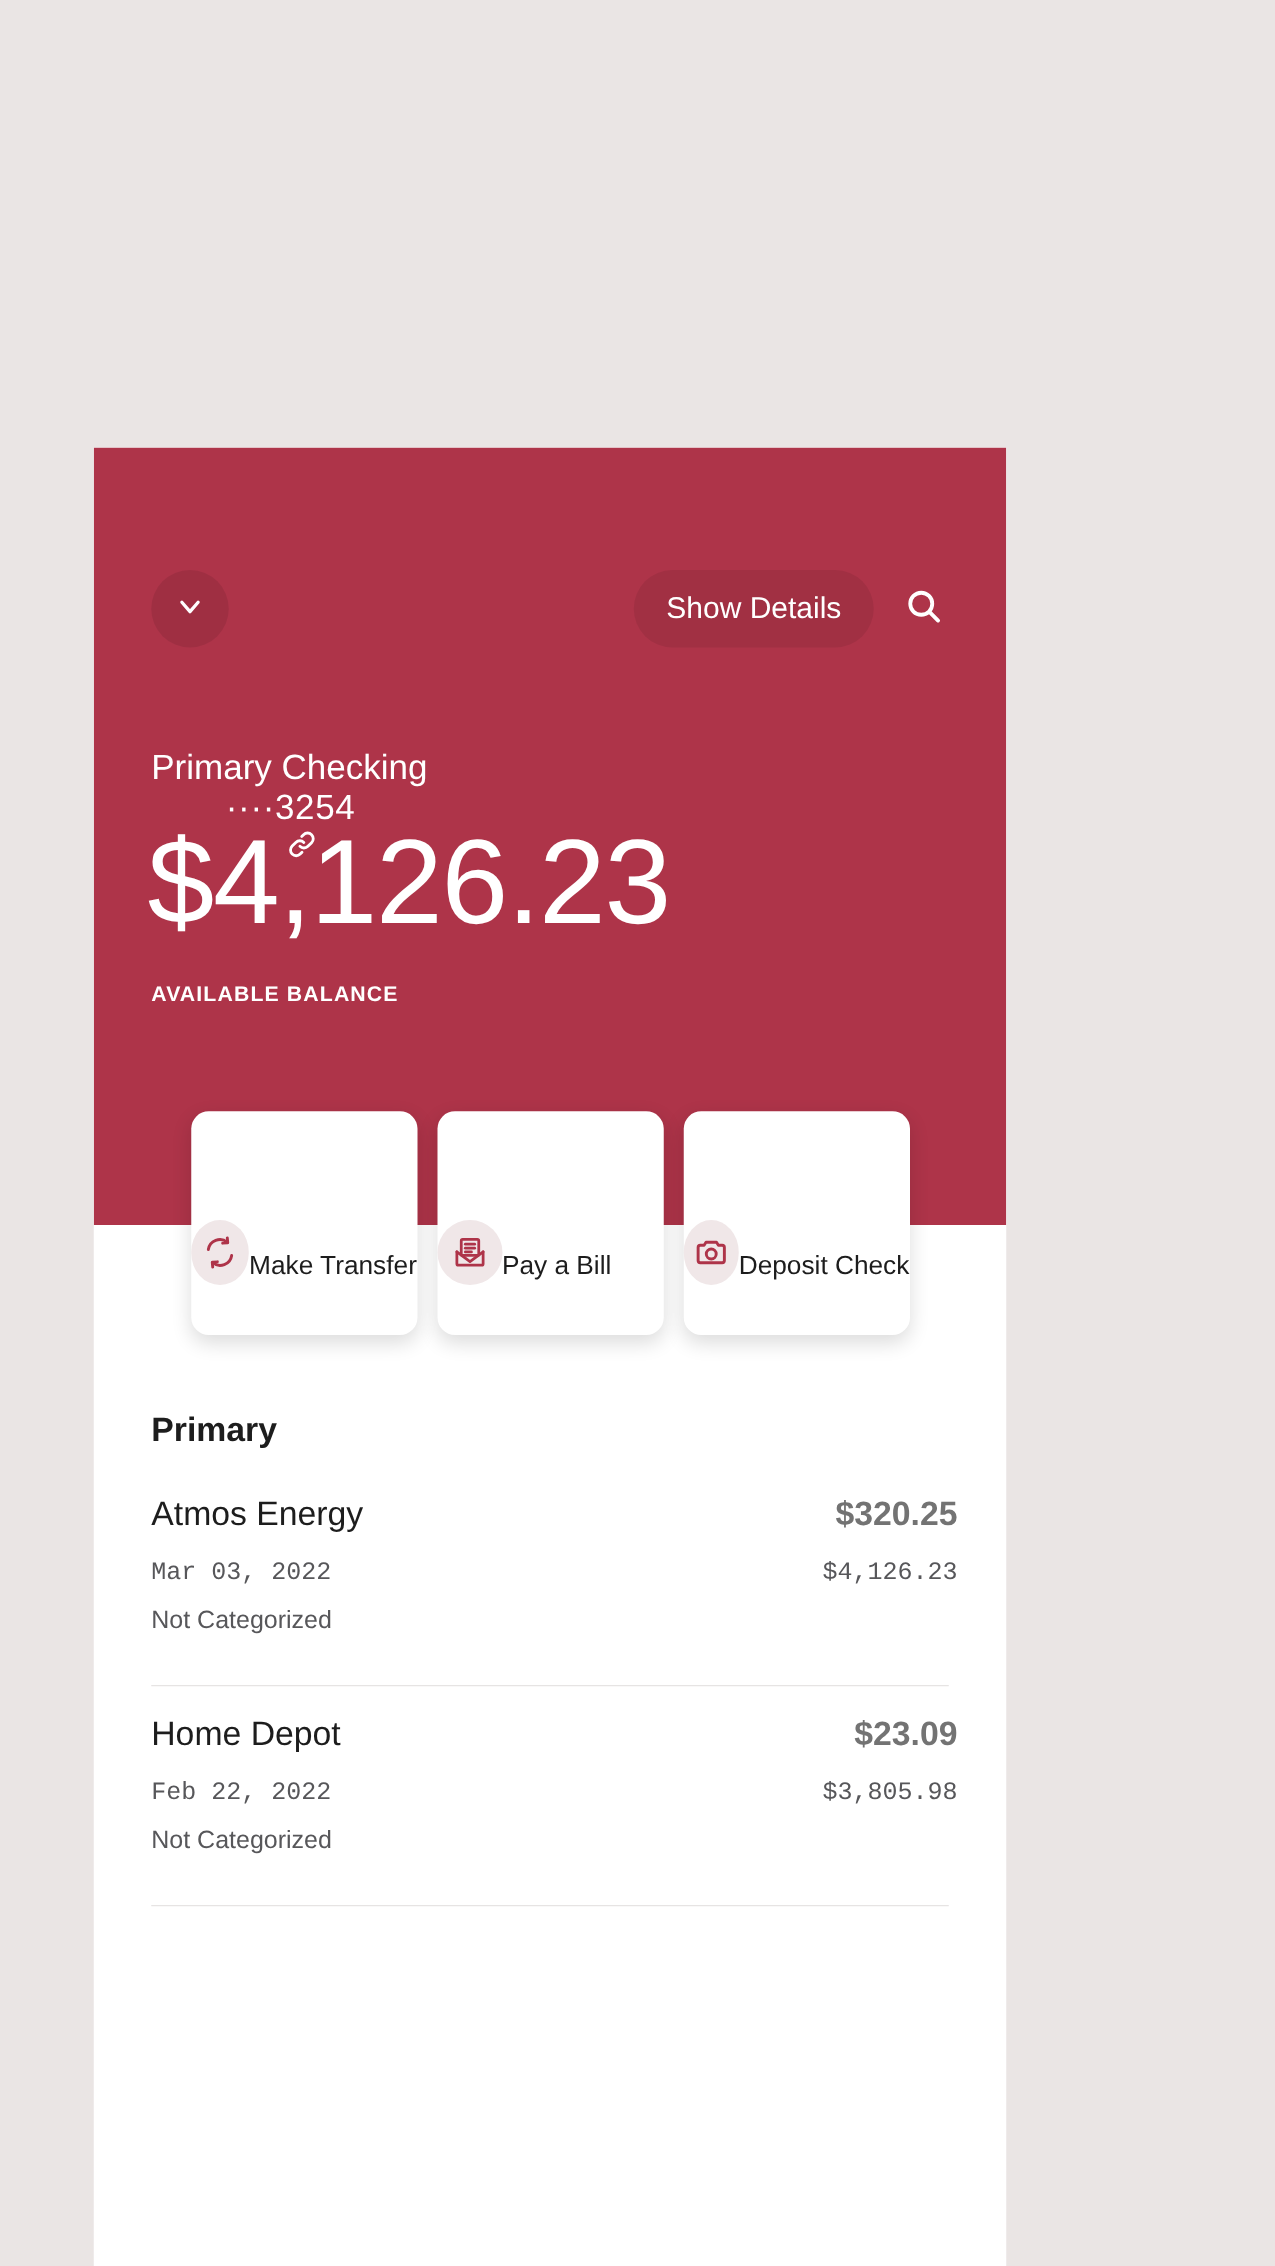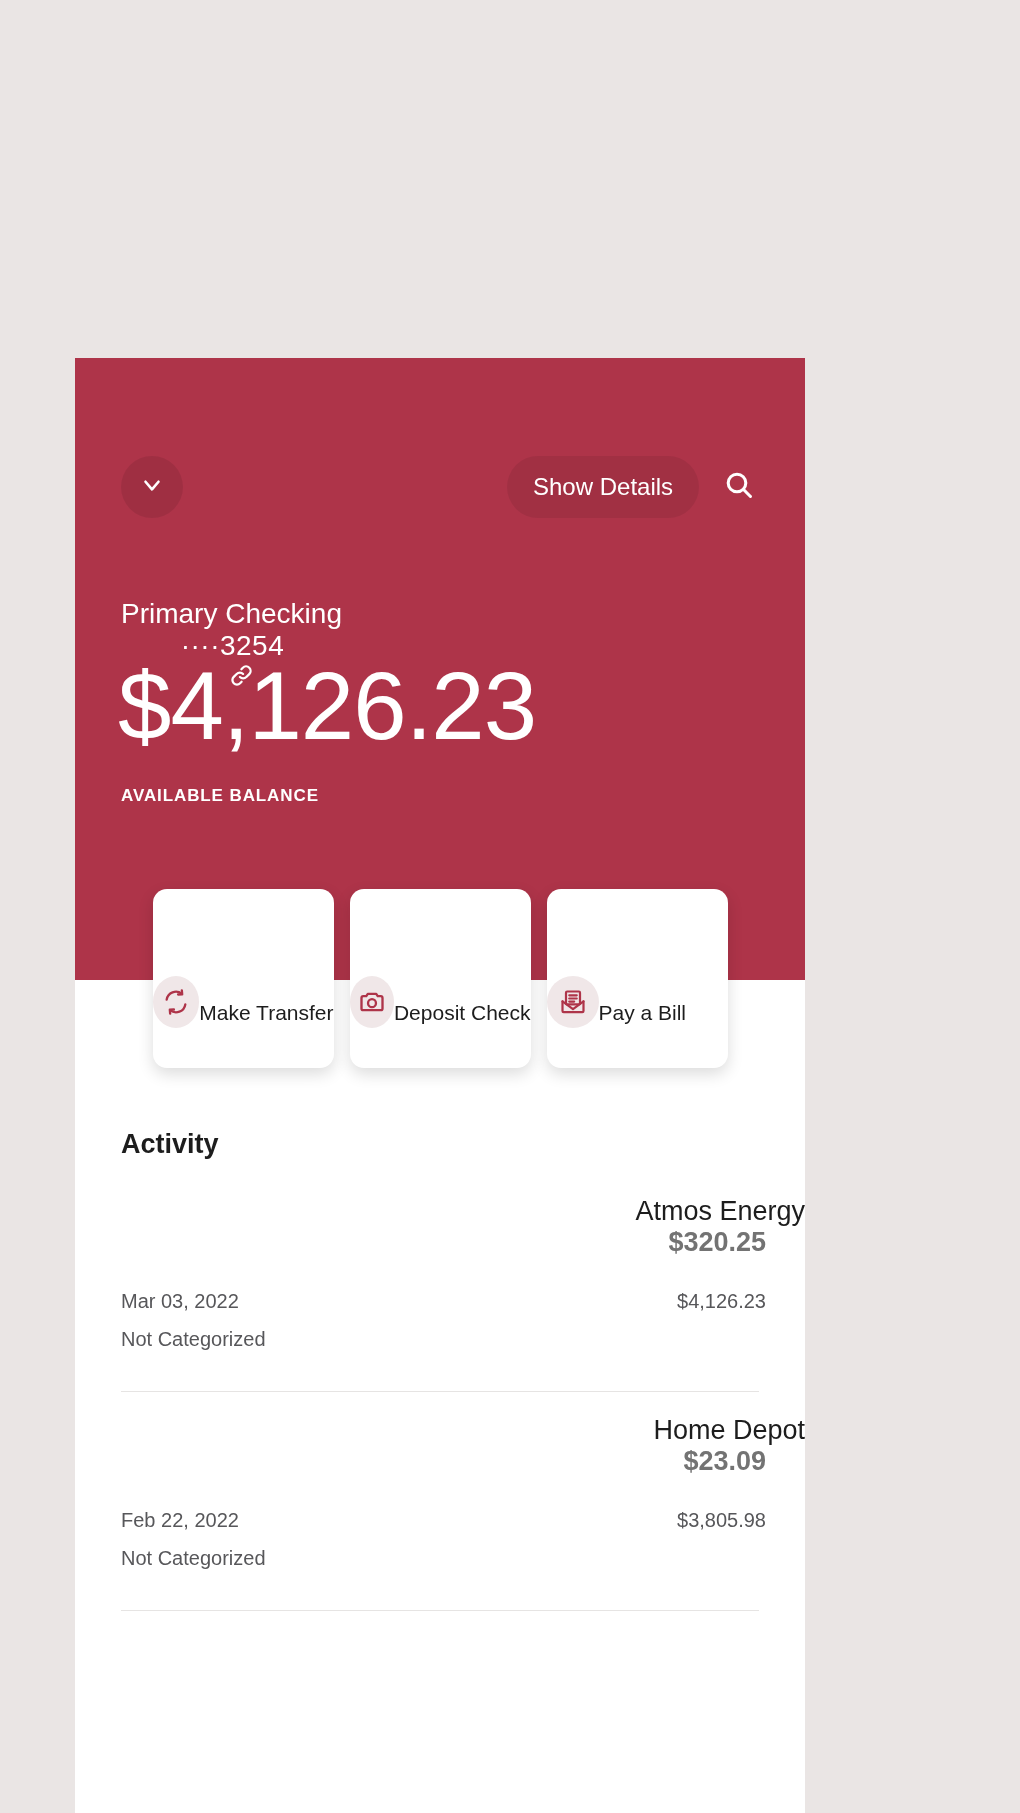--- a/index.html
+++ b/index.html
@@ -201,40 +201,40 @@
     position: absolute;
     left: 0;
     top: 0;
     width: 638px;
     height: 1px;
     background: #e6e4e3;
   }
   .txn-row {
     display: flex;
     justify-content: space-between;
-    align-items: flex-end;
-    flex-direction: column;
+    align-items: center;
   }
   .txn-name {
     font-size: 27px;
     color: #1d1d1d;
     white-space: nowrap;
   }
   .txn-amount {
     font-size: 27px;
     font-weight: bold;
     color: #737373;
     padding-right: 39px;
     white-space: nowrap;
   }
   .txn-row2 {
     display: flex;
     justify-content: space-between;
     align-items: flex-end;
-    margin-top: 32px;
+    margin-top: 20px;
+    font-family: Liberation Mono, monospace;
   }
   .txn-date {
     font-size: 20px;
     color: #57575a;
   }
   .txn-balance {
     font-size: 20px;
     color: #57575a;
     padding-right: 39px;
     white-space: nowrap;
@@ -301,49 +301,49 @@
       <div class="qa-card">
         <div class="qa-icon-circle">
           <svg width="28" height="28" viewBox="0 0 24 24" fill="none" stroke="#ae3449" stroke-width="2" stroke-linecap="round" stroke-linejoin="round">
             <path d="M4 10a8 8 0 0 1 13-5"></path>
             <polyline points="17 2 17.3 5.4 13.8 5.6"></polyline>
             <path d="M20 14a8 8 0 0 1-13 5"></path>
             <polyline points="7 22 6.7 18.6 10.2 18.4"></polyline>
           </svg>
         </div>
         <div class="qa-label">Make Transfer</div>
-      </div>
-
-      <div class="qa-card">
-        <div class="qa-icon-circle">
-          <svg width="28" height="28" viewBox="0 0 24 24" fill="none" stroke="#ae3449" stroke-width="2" stroke-linecap="round" stroke-linejoin="round">
-            <path d="M3 8.5a1.5 1.5 0 0 1 1.5-1.5h2.6l1.3-2h7.2l1.3 2h2.6A1.5 1.5 0 0 1 21 8.5v9A1.5 1.5 0 0 1 19.5 19h-15A1.5 1.5 0 0 1 3 17.5z"></path>
-            <circle cx="12" cy="13" r="3.4"></circle>
-          </svg>
-        </div>
-        <div class="qa-label">Deposit Check</div>
       </div>
 
       <div class="qa-card">
         <div class="qa-icon-circle">
           <svg width="28" height="28" viewBox="0 0 24 24" fill="none" stroke="#ae3449" stroke-width="1.9" stroke-linecap="round" stroke-linejoin="round">
             <rect x="6" y="3" width="12" height="11" rx="1"></rect>
             <line x1="8.8" y1="6.3" x2="15.2" y2="6.3"></line>
             <line x1="8.8" y1="9" x2="15.2" y2="9"></line>
             <line x1="8.8" y1="11.6" x2="13" y2="11.6"></line>
             <path d="M3 11.5v8.2a1 1 0 0 0 1 1h16a1 1 0 0 0 1-1v-8.2"></path>
             <polyline points="3 11.5 12 18.2 21 11.5"></polyline>
           </svg>
         </div>
         <div class="qa-label">Pay a Bill</div>
       </div>
 
+      <div class="qa-card">
+        <div class="qa-icon-circle">
+          <svg width="28" height="28" viewBox="0 0 24 24" fill="none" stroke="#ae3449" stroke-width="2" stroke-linecap="round" stroke-linejoin="round">
+            <path d="M3 8.5a1.5 1.5 0 0 1 1.5-1.5h2.6l1.3-2h7.2l1.3 2h2.6A1.5 1.5 0 0 1 21 8.5v9A1.5 1.5 0 0 1 19.5 19h-15A1.5 1.5 0 0 1 3 17.5z"></path>
+            <circle cx="12" cy="13" r="3.4"></circle>
+          </svg>
+        </div>
+        <div class="qa-label">Deposit Check</div>
+      </div>
+
     </div>
 
-    <div class="activity-title">Activity</div>
+    <div class="activity-title">Primary</div>
 
     <div class="txn-list">
 
       <div class="txn">
         <div class="txn-row">
           <span class="txn-name">Atmos Energy</span>
           <span class="txn-amount">$320.25</span>
         </div>
         <div class="txn-row2">
           <span class="txn-date">Mar 03, 2022</span>

